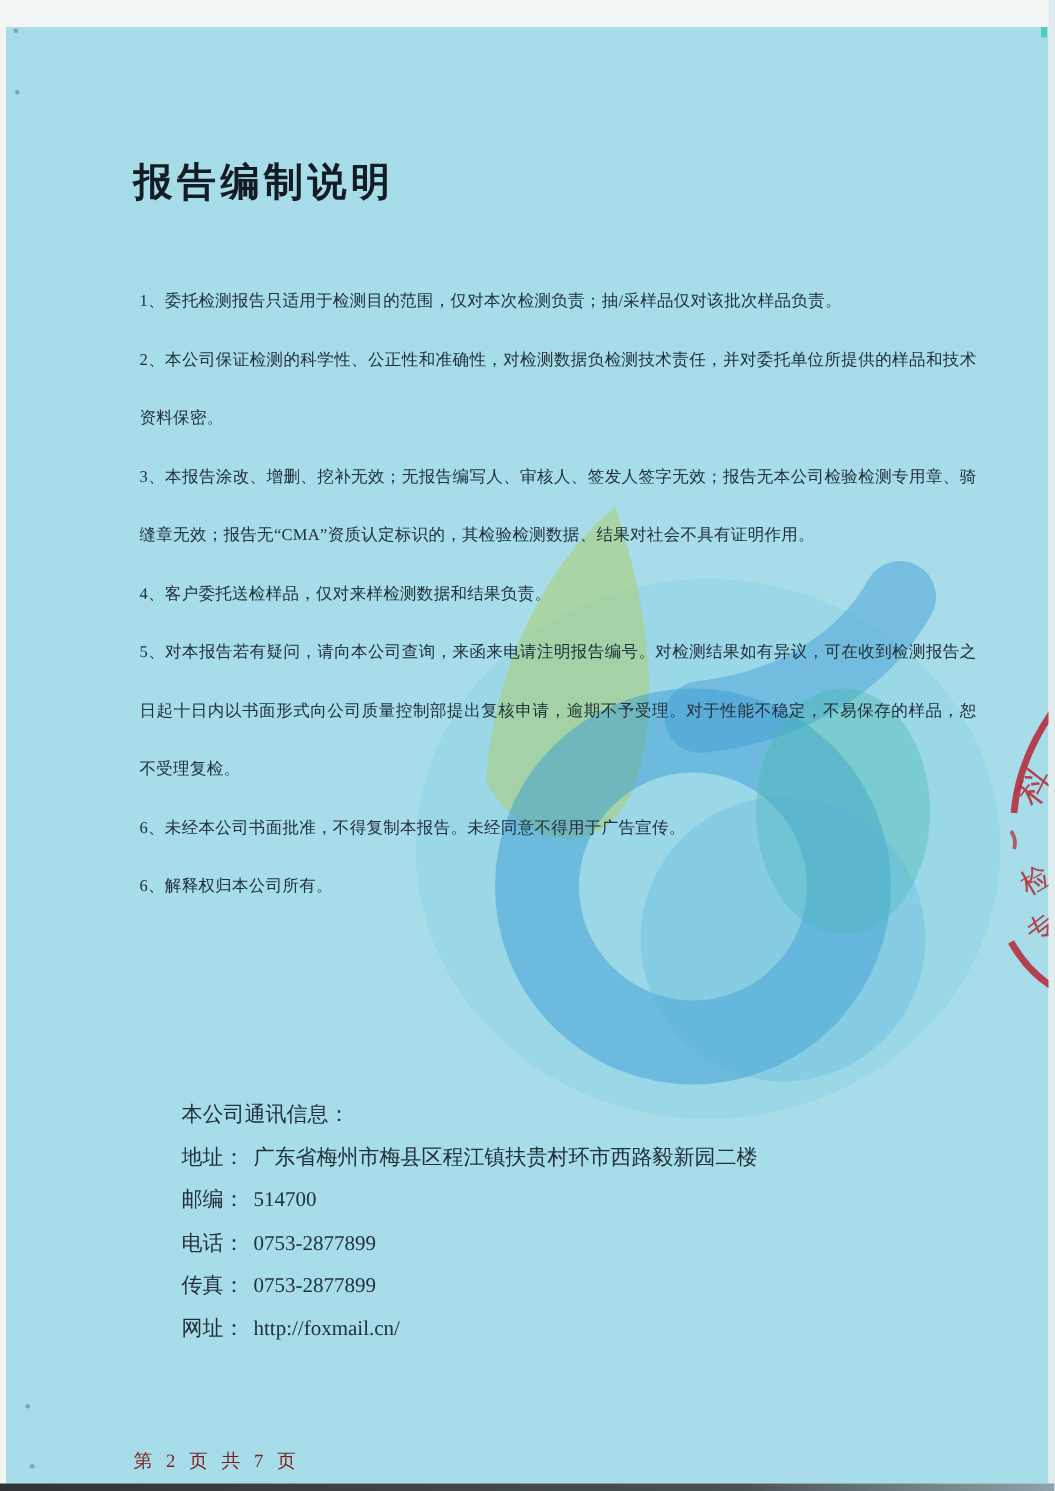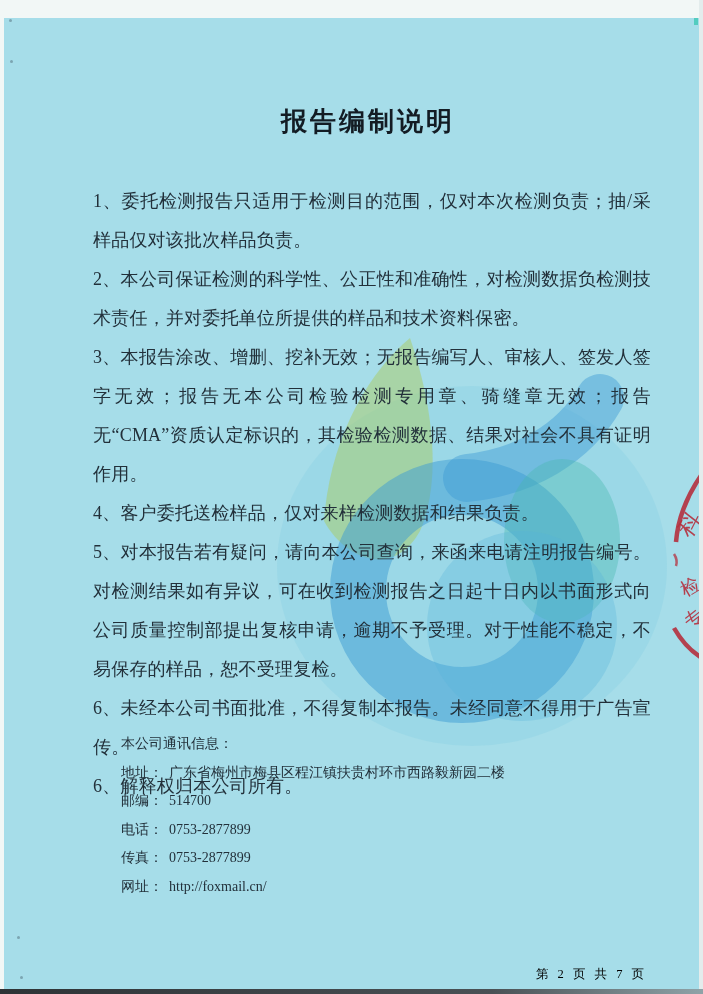--- a/index.html
+++ b/index.html
@@ -14,41 +14,40 @@
   .page{
     position:absolute;left:4px;top:18px;width:695px;height:971px;
     background:#a6dde9;
     overflow:hidden;
   }
   .right-strip{position:absolute;right:0;top:0;width:4px;height:994px;background:#e3ecec;}
   .bottom-strip{position:absolute;left:0;bottom:0;width:703px;height:5px;
     background:linear-gradient(90deg,#2e3336,#4a5155 70%,#8fa3a8);}
   .title{
     position:absolute;left:85px;top:86px;width:558px;
-    text-align:center;
     font-family:"Liberation Sans","DejaVu Sans",sans-serif;
     font-weight:bold;font-size:26px;letter-spacing:3px;color:#131c24;
   }
   .textcol{
     position:absolute;left:89px;top:164px;width:558px;z-index:2;
   }
   .textcol p{
-    margin:0;font-size:18px;line-height:39px;color:#22303a;
+    margin:0;font-size:11px;line-height:39px;color:#22303a;
     text-align:justify;text-align-last:left;
     letter-spacing:0.2px;
   }
   .contact{
     position:absolute;left:89px;top:712px;width:560px;z-index:2;
     font-size:14px;line-height:28.5px;color:#22303a;margin-left:28px;
   }
   .contact .row{white-space:nowrap;}
   .contact .lbl{margin-right:6px;}
   .footer{
     position:absolute;left:85px;top:948px;width:558px;z-index:2;
-    text-align:right;font-size:12.5px;letter-spacing:3px;color:#000000;
+    text-align:left;font-size:12.5px;letter-spacing:3px;color:#7f1d1d;
   }
   .watermark{position:absolute;left:258px;top:308px;z-index:1;}
   .stamp{position:absolute;left:668px;top:448px;z-index:3;}
   .speck{position:absolute;border-radius:50%;background:#5a7684;opacity:.55;}
   .teal-speck{position:absolute;left:694px;top:18px;width:4px;height:7px;background:#3ec8b4;opacity:.8;}
 </style>
 </head>
 <body>
 
 <div class="scan">

